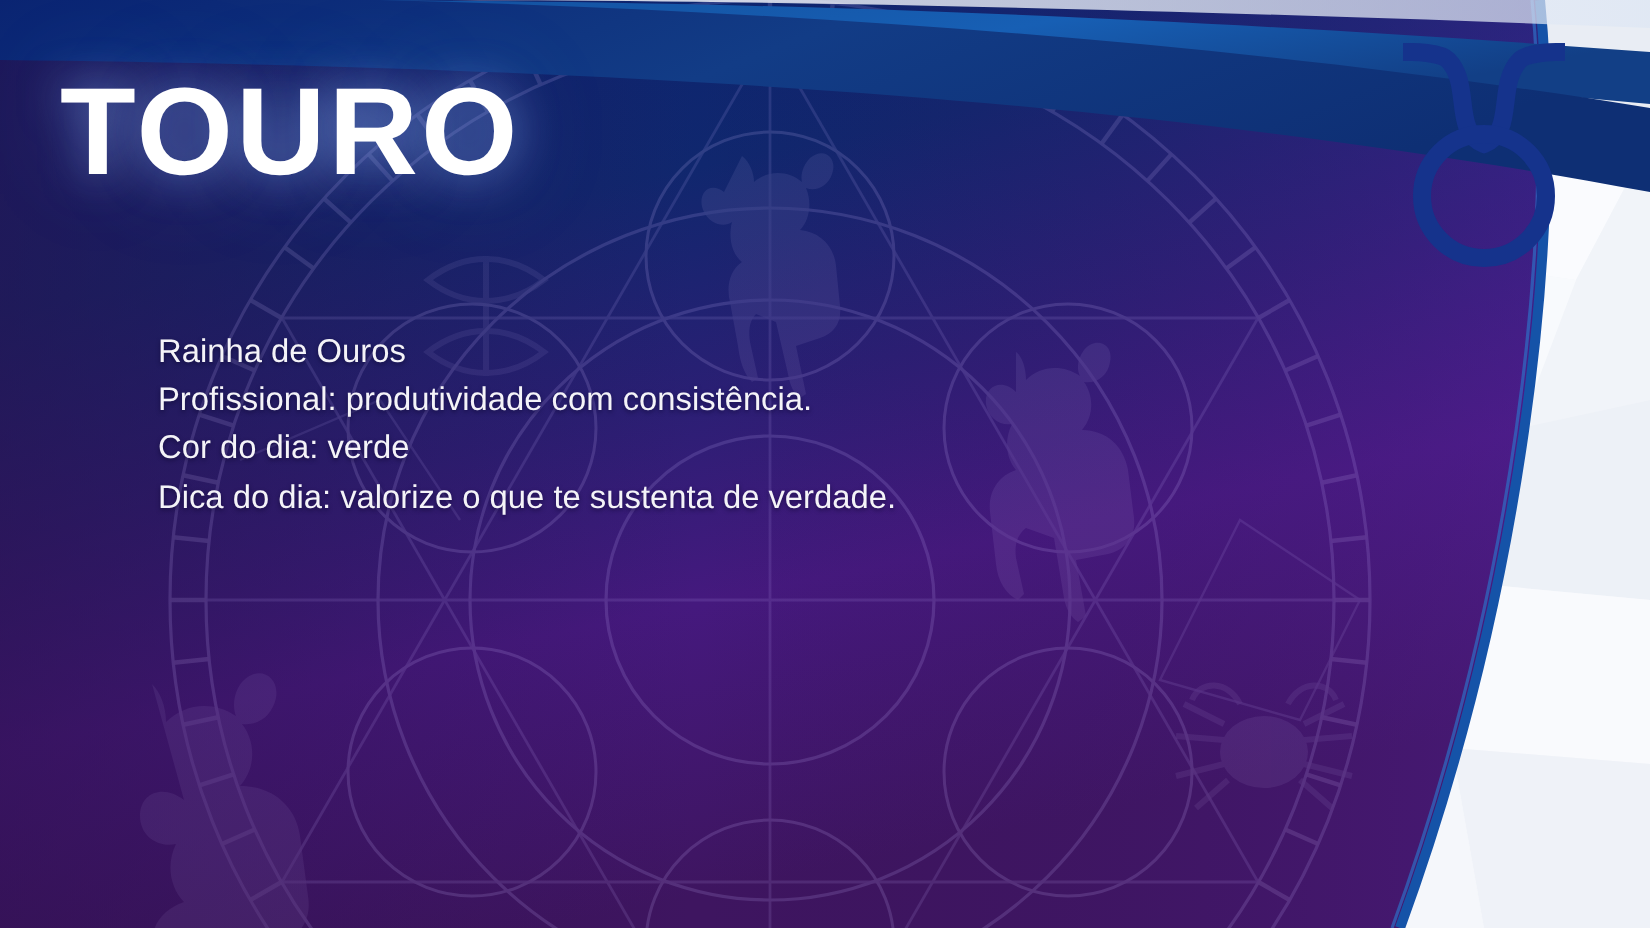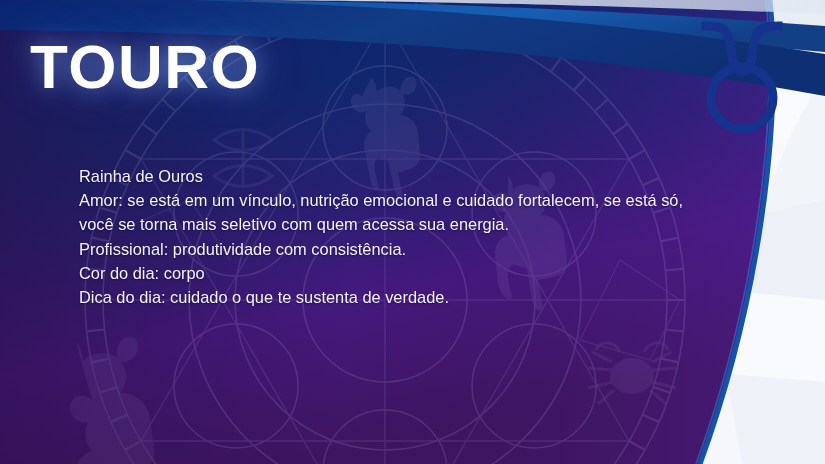--- a/index.html
+++ b/index.html
@@ -400,19 +400,18 @@
       <path d="M706,26 C706,26 720,26 724,30 C736,42 726,66 742,72
                C758,66 748,42 760,30 C764,26 778,26 778,26"></path>
       <circle cx="742" cy="98" r="31"></circle>
     </g>
   </svg>
 
   <div id="title">TOURO</div>
 
   <div id="body-text">
     <div class="ln">Rainha de Ouros</div>
-    <div class="ln wrap">Amor: se está em um vínculo, nutrição emocional e cuidado fortalecem, se está só, você se torna mais seletivo com quem acessa sua energia.</div>
     <div class="ln">Profissional: produtividade com consistência.</div>
-    <div class="ln">Cor do dia: corpo</div>
-    <div class="ln">Dica do dia: cuidado o que te sustenta de verdade.</div>
+    <div class="ln">Cor do dia: verde</div>
+    <div class="ln">Dica do dia: valorize o que te sustenta de verdade.</div>
   </div>
 
 </div>
 
 </body></html>

